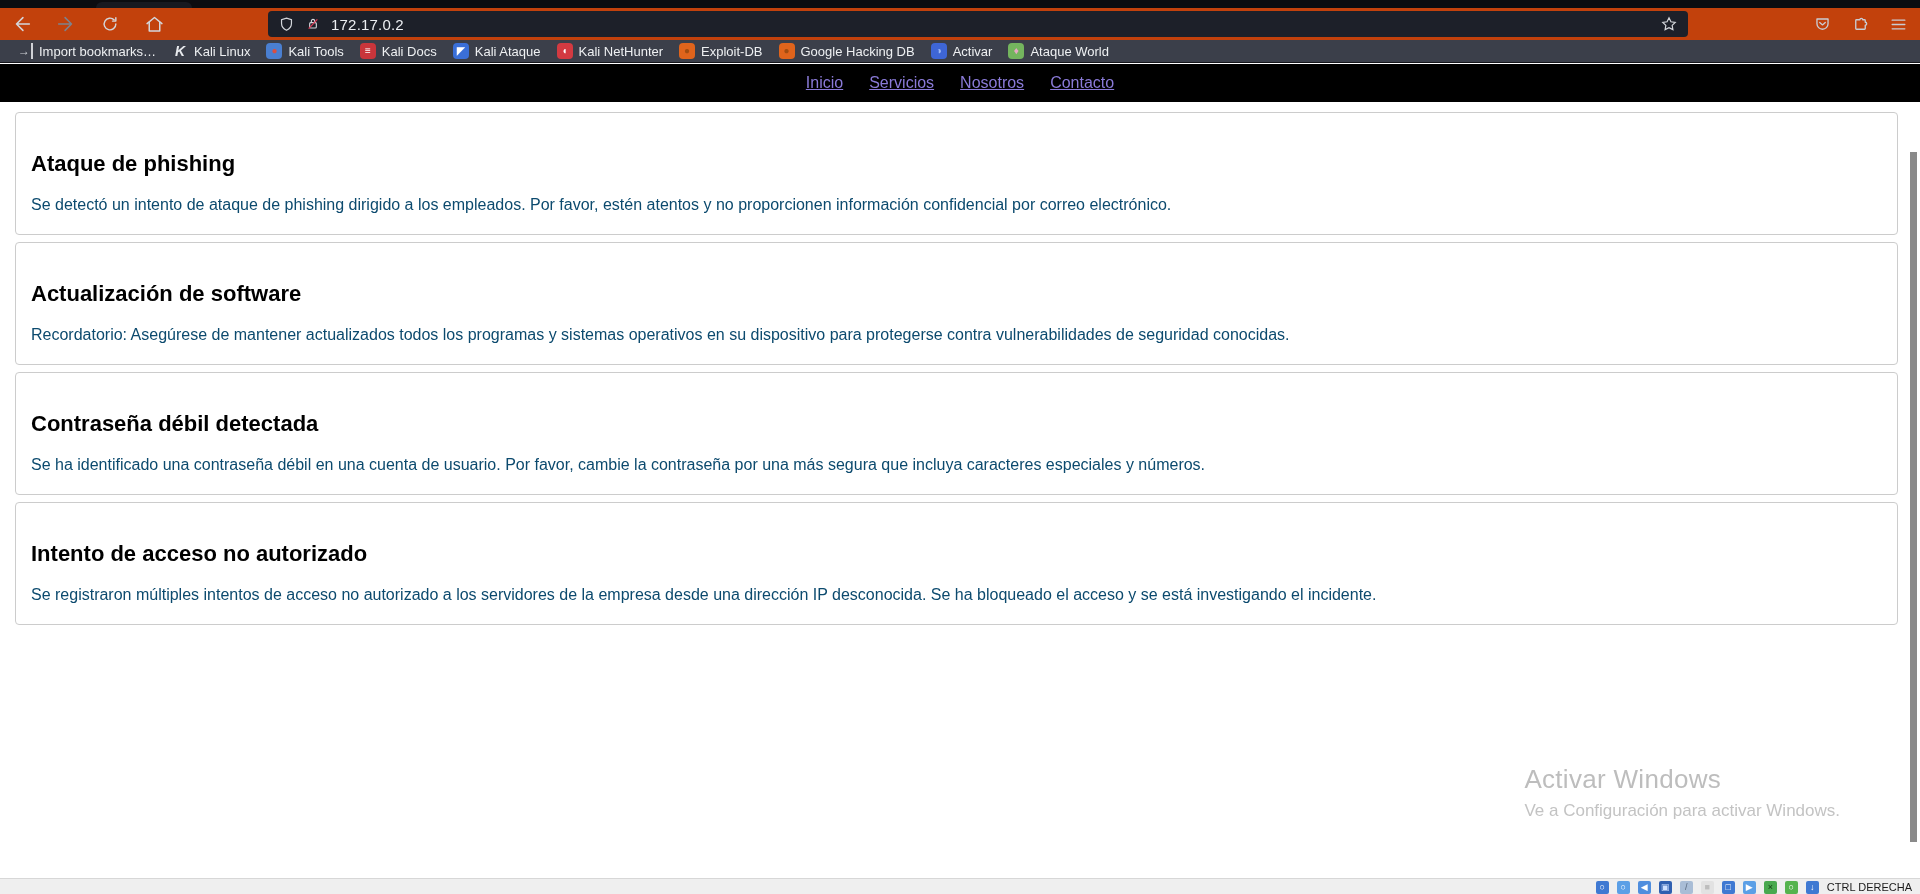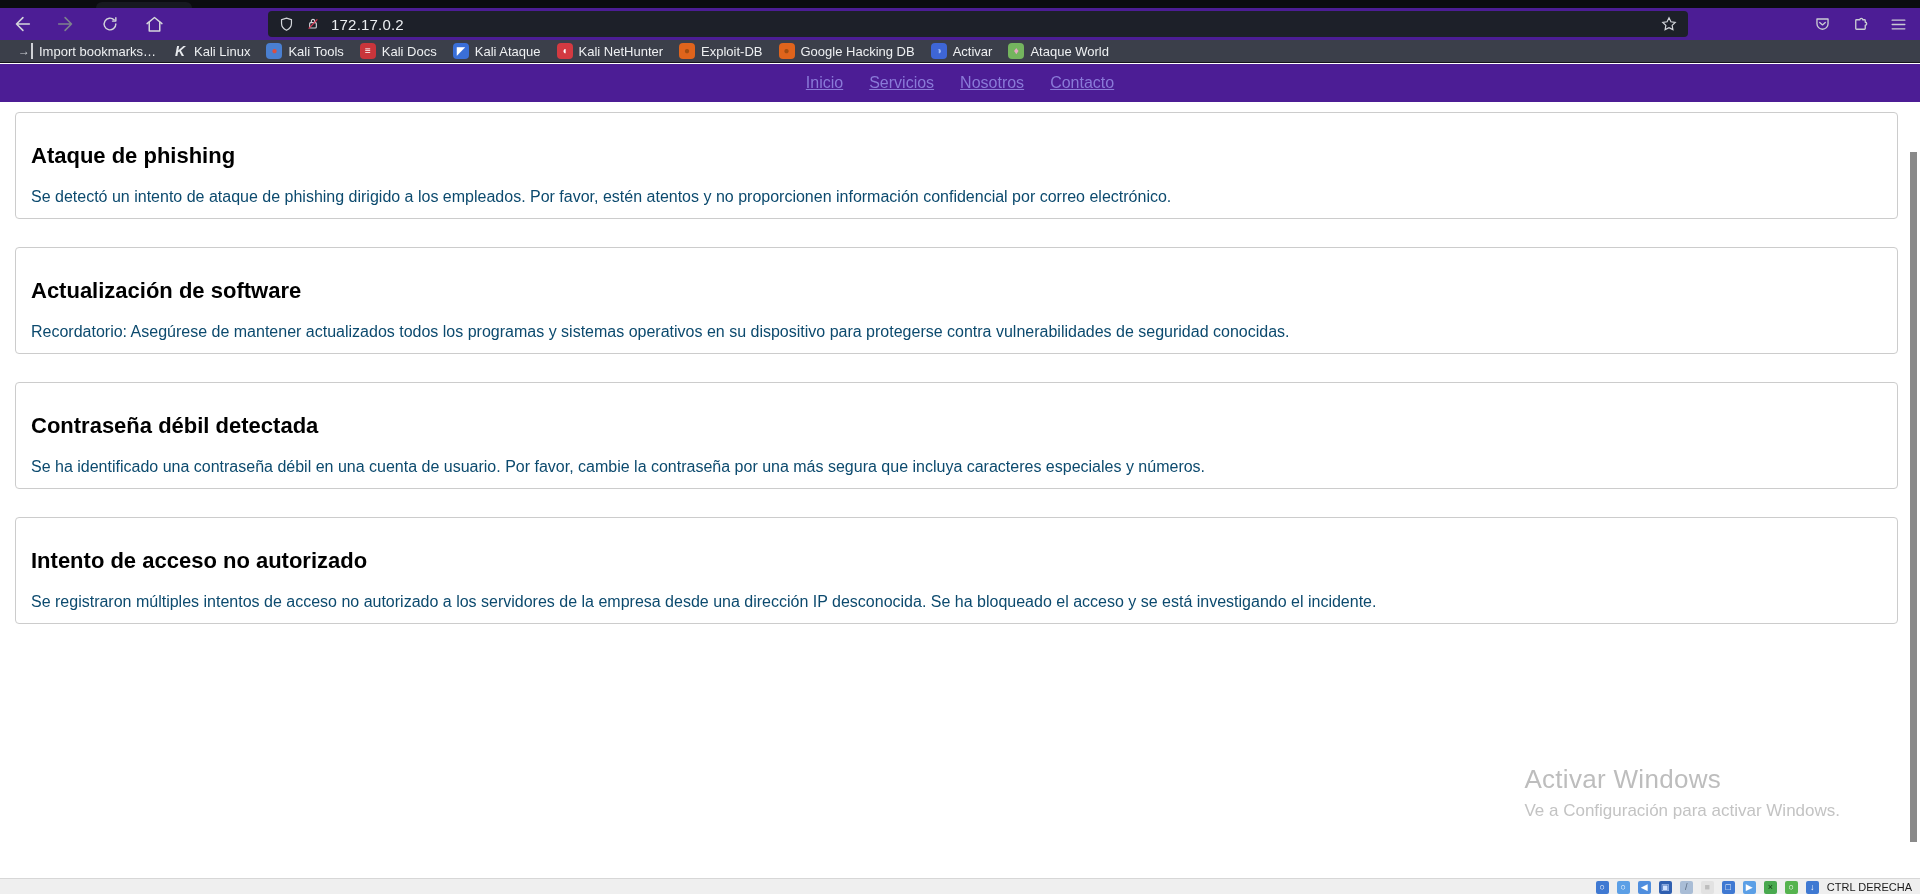--- a/index.html
+++ b/index.html
@@ -4,21 +4,21 @@
 <title>recreation</title>
 <style>
   * { margin:0; padding:0; box-sizing:border-box; }
   html,body { width:1920px; height:894px; background:#fff; font-family:"Liberation Sans", sans-serif; }
   .screen { position:relative; width:1920px; height:894px; overflow:hidden; background:#fff; }
 
   
   .tab-strip { position:relative; height:8px; background:#0b0c10; }
   .tab-hint { position:absolute; left:96px; top:2px; width:96px; height:6px; background:#171920; border-radius:7px 7px 0 0; }
 
-  .toolbar { position:relative; height:32px; background:#4c1d95; }
+  .toolbar { position:relative; height:32px; background:#c2410c; }
   .nav-btns { position:absolute; left:8px; top:0; height:32px; display:flex; align-items:center; gap:16px; }
   .tbtn { background:none; border:none; width:28px; height:28px; display:flex; align-items:center; justify-content:center; cursor:pointer; }
   .tbtn svg { stroke:#d4d6db; fill:none; stroke-width:1.7; stroke-linecap:round; stroke-linejoin:round; }
   .tbtn.dim svg { stroke:#7d828d; }
 
   .urlbar { position:absolute; left:268px; right:232px; top:3px; height:26px; background:#1d2029; border-radius:4px; display:flex; align-items:center; gap:10px; padding:0 10px; cursor:text; }
   .urlbar svg { flex:0 0 auto; }
   .url-text { color:#eceef2; font-size:15px; letter-spacing:.2px; }
   .url-spacer { flex:1; }
 
@@ -27,26 +27,26 @@
 
   .bookmarks-bar { height:23px; background:#3b3f4a; border-bottom:1px solid #14151a; display:flex; align-items:center; padding-left:10px; }
   .bm { display:flex; align-items:center; gap:6px; padding:1px 7px; margin-right:2px; border-radius:3px; cursor:pointer; }
   .bm-label { color:#eef0f2; font-size:13px; white-space:nowrap; }
   .bm-ico { width:16px; height:16px; border-radius:4px; display:inline-flex; align-items:center; justify-content:center; font-size:10px; line-height:1; font-weight:700; }
   .bm-ico[data-name="import-bookmarks-icon"] { border-right:2px solid #cfd1d6; border-radius:0; font-size:12px; font-weight:400; }
   .bm-ico[data-name="kali-linux-icon"] { font-style:italic; font-size:14px; }
 
   
   .page { position:absolute; top:64px; bottom:16px; left:0; right:0; background:#fff; }
-  .page-header { height:38px; background:#4c1d95; display:flex; align-items:center; justify-content:center; }
+  .page-header { height:38px; background:#000000; display:flex; align-items:center; justify-content:center; }
   .page-nav { display:flex; gap:26px; }
   .nav-link { color:#8a7ad8; font-size:16px; text-decoration:underline; cursor:pointer; }
 
   .content { padding:10px 22px 0 15px; }
-  .notice { border:1px solid #cccccc; border-radius:4px; background:#fff; padding:12px 15px; margin-bottom:28px; }
+  .notice { border:1px solid #cccccc; border-radius:4px; background:#fff; padding:20px 15px; margin-bottom:7px; }
   .notice-title { font-size:22px; font-weight:700; color:#000; margin:18px 0 19px 0; }
   .notice-body { font-size:16px; color:#0c4a6e; }
   .notice-signed { font-size:16px; color:#000; margin-top:17px; }
   .notice-signed strong { font-weight:700; }
   .notice.alert { width:670px; border:4px solid #e8151c; border-radius:0; padding:12px 15px 16px 15px; margin:30px 0 28px 0; }
   .notice.alert .notice-title { margin:4px 0 16px 0; }
 
   .watermark { position:absolute; right:80px; top:700px; color:#bdbdbd; pointer-events:none; }
   .wm-title { font-size:26px; letter-spacing:.3px; }
   .wm-sub { font-size:17px; margin-top:6px; color:#c3c3c3; }

